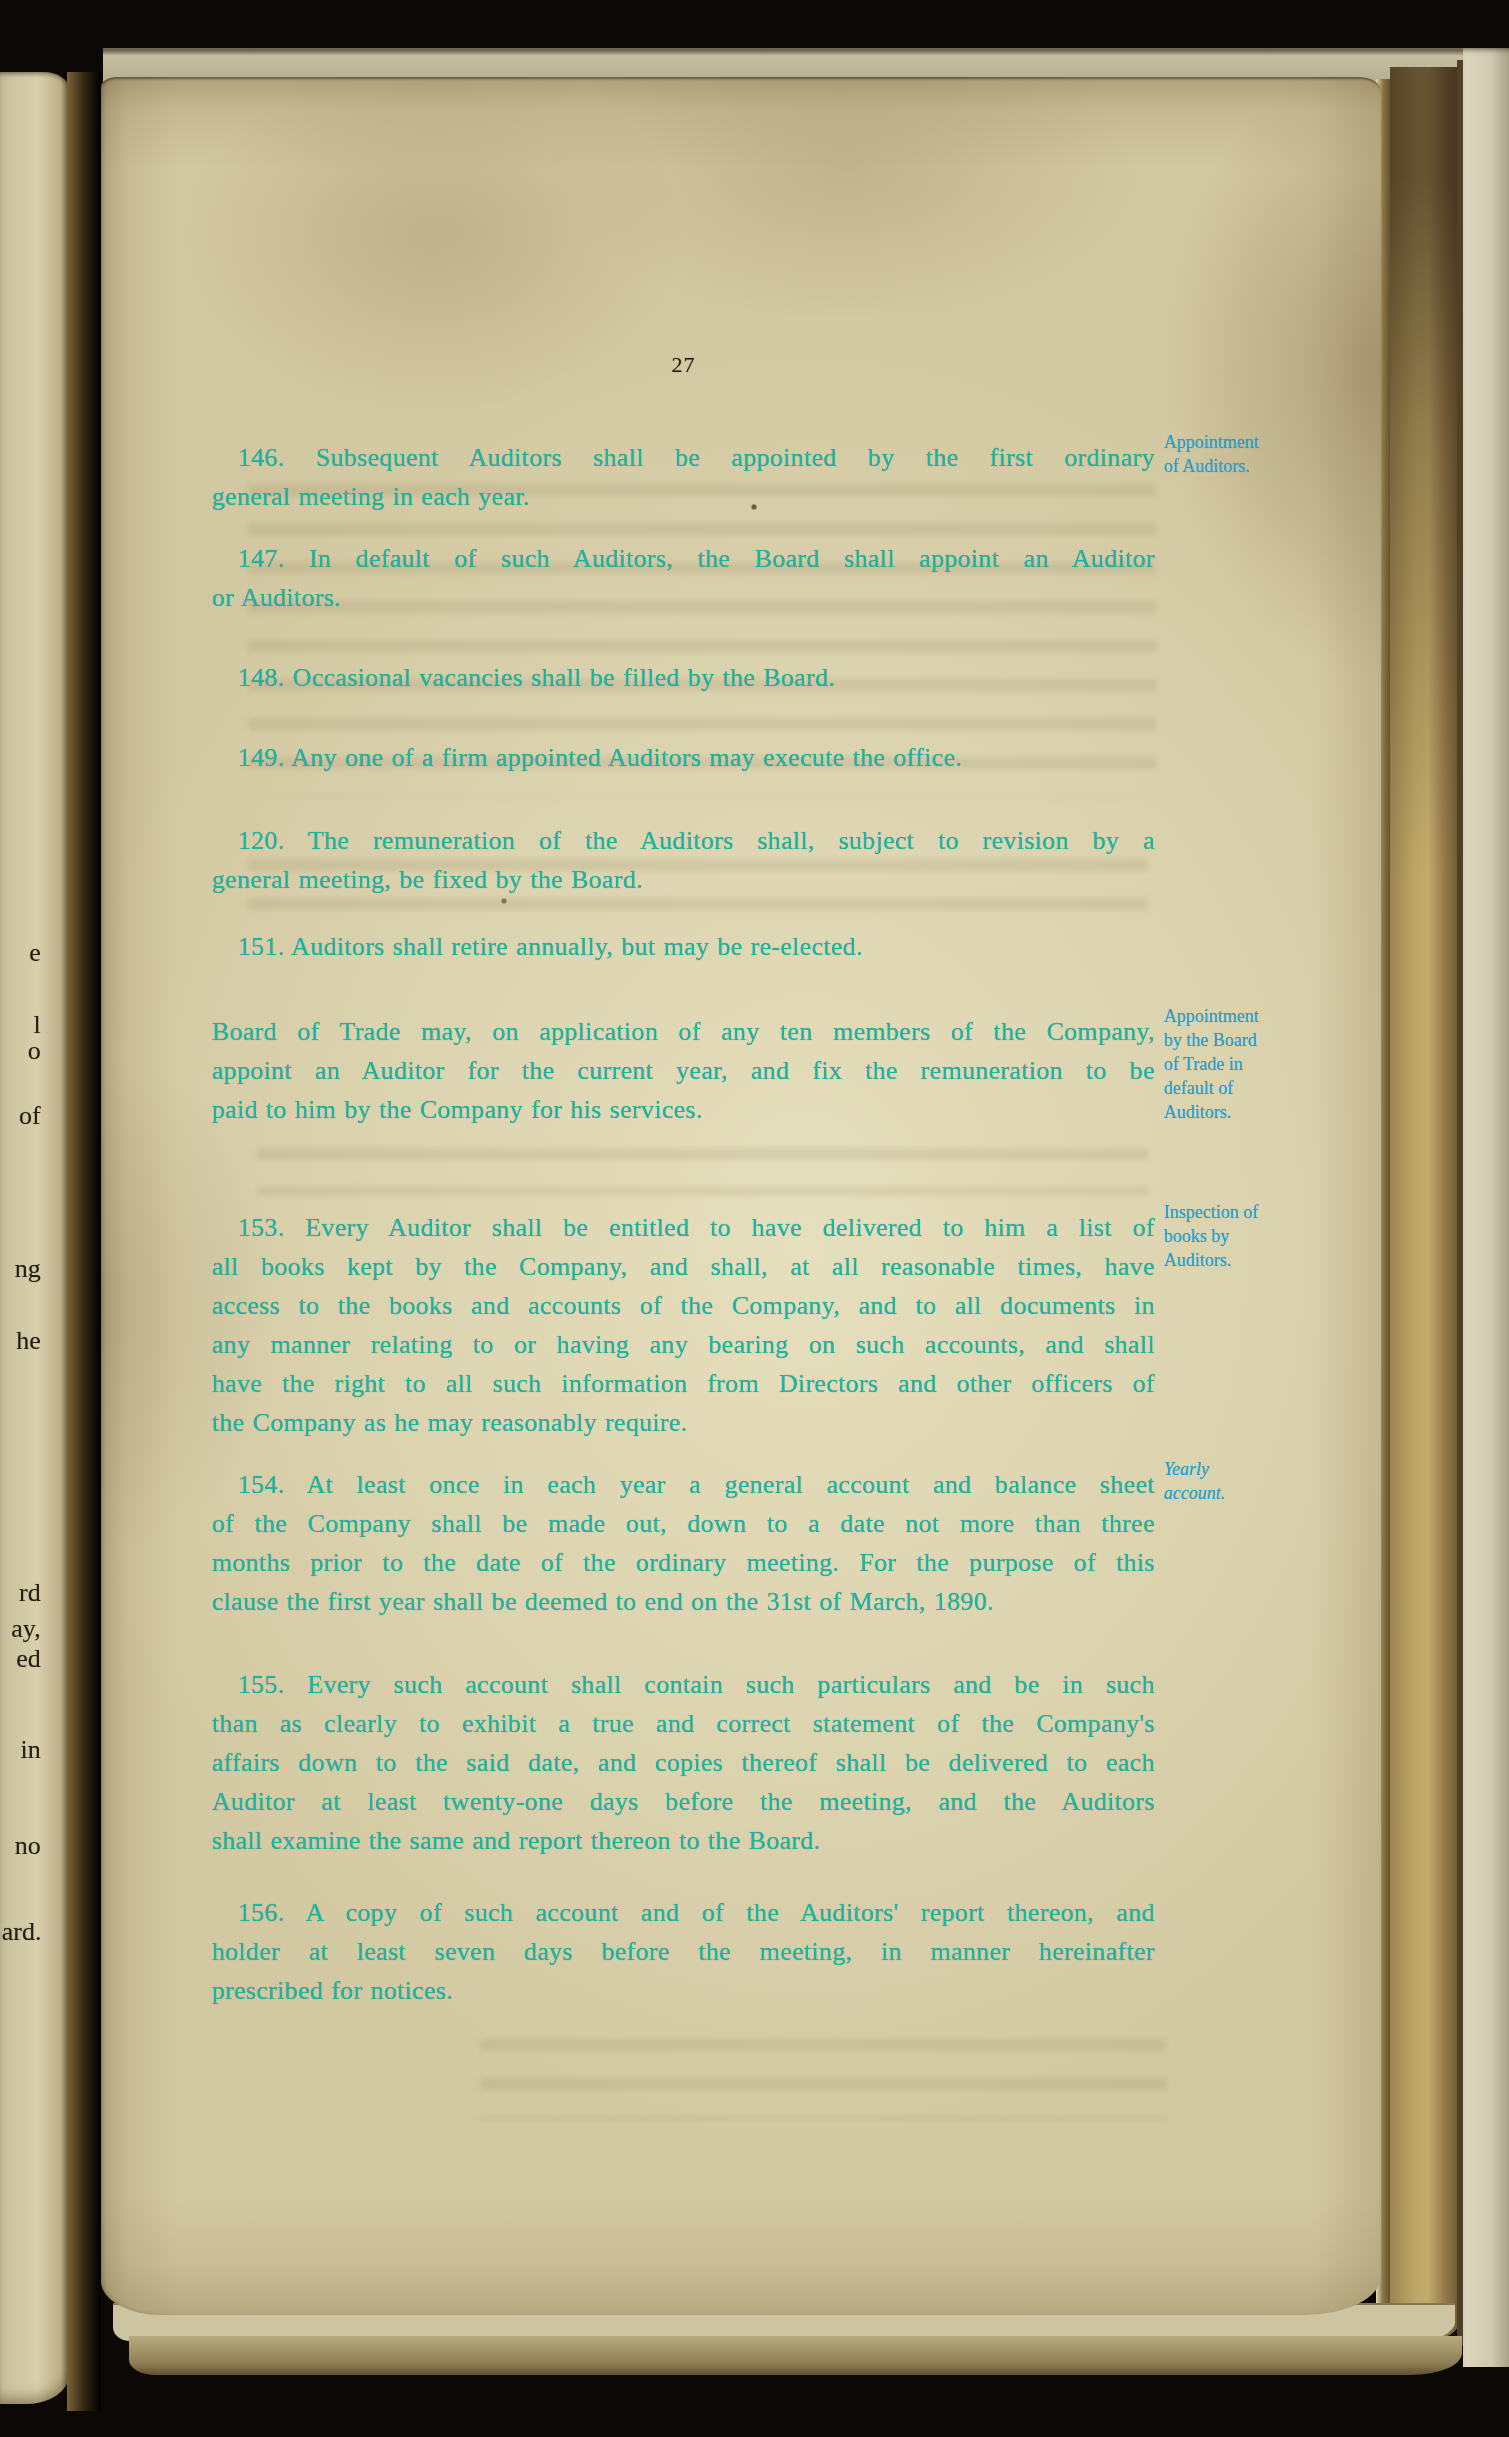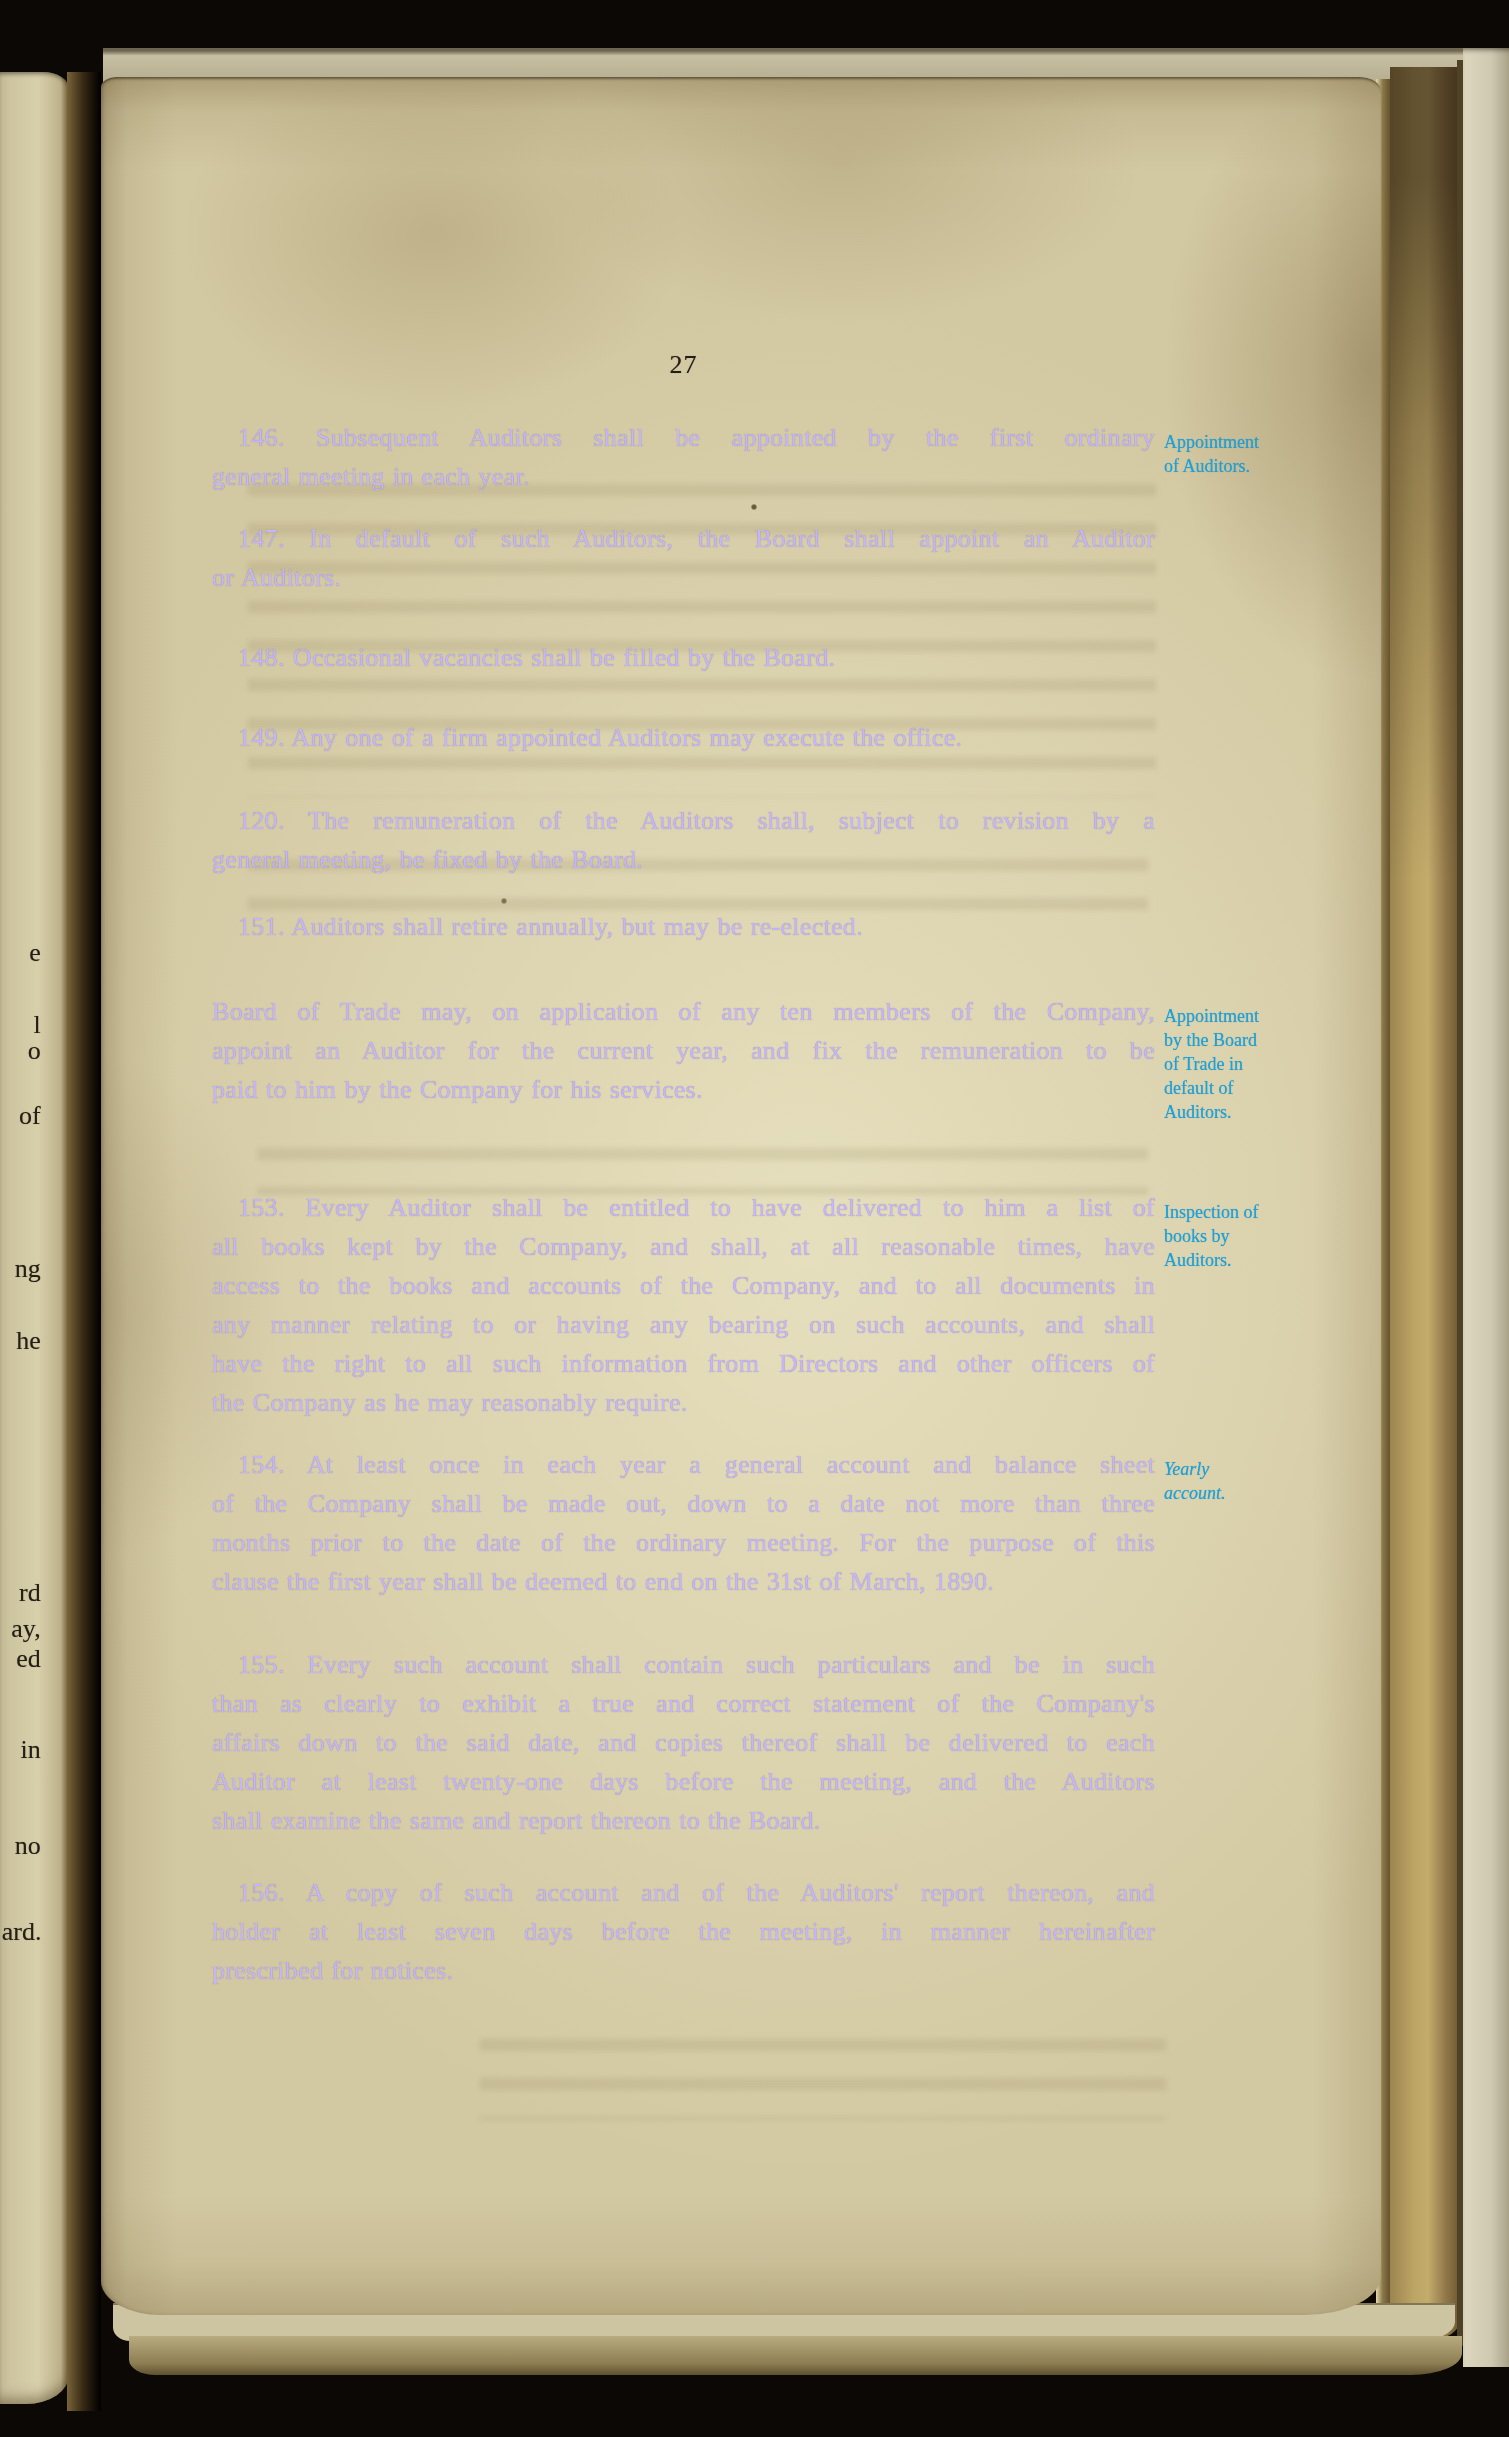--- a/index.html
+++ b/index.html
@@ -80,25 +80,25 @@
     filter:blur(2.6px);
   }
   .bleed-a{left:248px;top:484px;width:908px;height:313px;}
   .bleed-b{left:248px;top:859px;width:900px;height:51px;}
   .bleed-c{left:257px;top:1148px;width:891px;height:47px;}
   .bleed-d{left:480px;top:2039px;width:686px;height:81px;}
 
   
   .page-number{
     position:absolute;left:212px;top:345px;width:943px;z-index:4;
-    text-align:center;font-size:26px;line-height:39px;color:#241e15;
+    text-align:center;font-size:22px;line-height:39px;color:#241e15;
     letter-spacing:0.9px;text-shadow:0 0 0.9px rgba(36,30,21,.45);
   }
   .text-column{position:absolute;left:0;top:0;z-index:4;}
-  .paragraph{position:absolute;left:212px;width:943px;color:#c4b5fd;}
+  .paragraph{position:absolute;left:212px;width:943px;color:#14b8a6;margin-top:20px;}
   .paragraph .line{
     font-size:26px;line-height:39px;height:39px;
     text-align:justify;text-align-last:justify;
     letter-spacing:0.3px;word-spacing:1.3px;white-space:normal;overflow:visible;
     text-shadow:0 0 0.9px rgba(36,30,21,.42);
   }
   .paragraph .line.first{padding-left:26px;}
   .paragraph .line.last{text-align-last:left;}
   .sidenote{
     position:absolute;left:1164px;width:144px;z-index:4;color:#0ea5e9;

